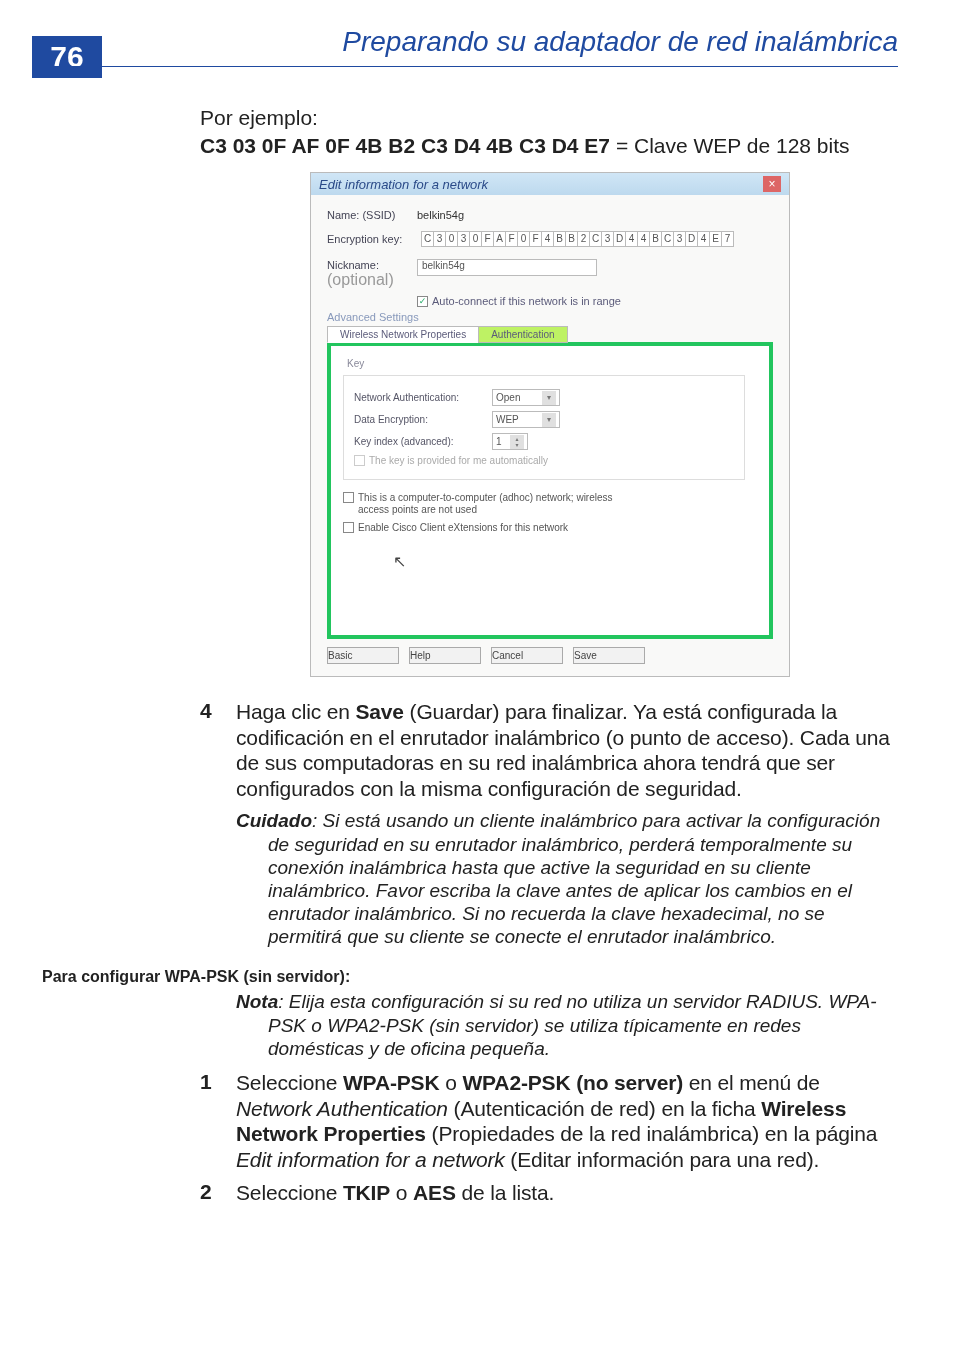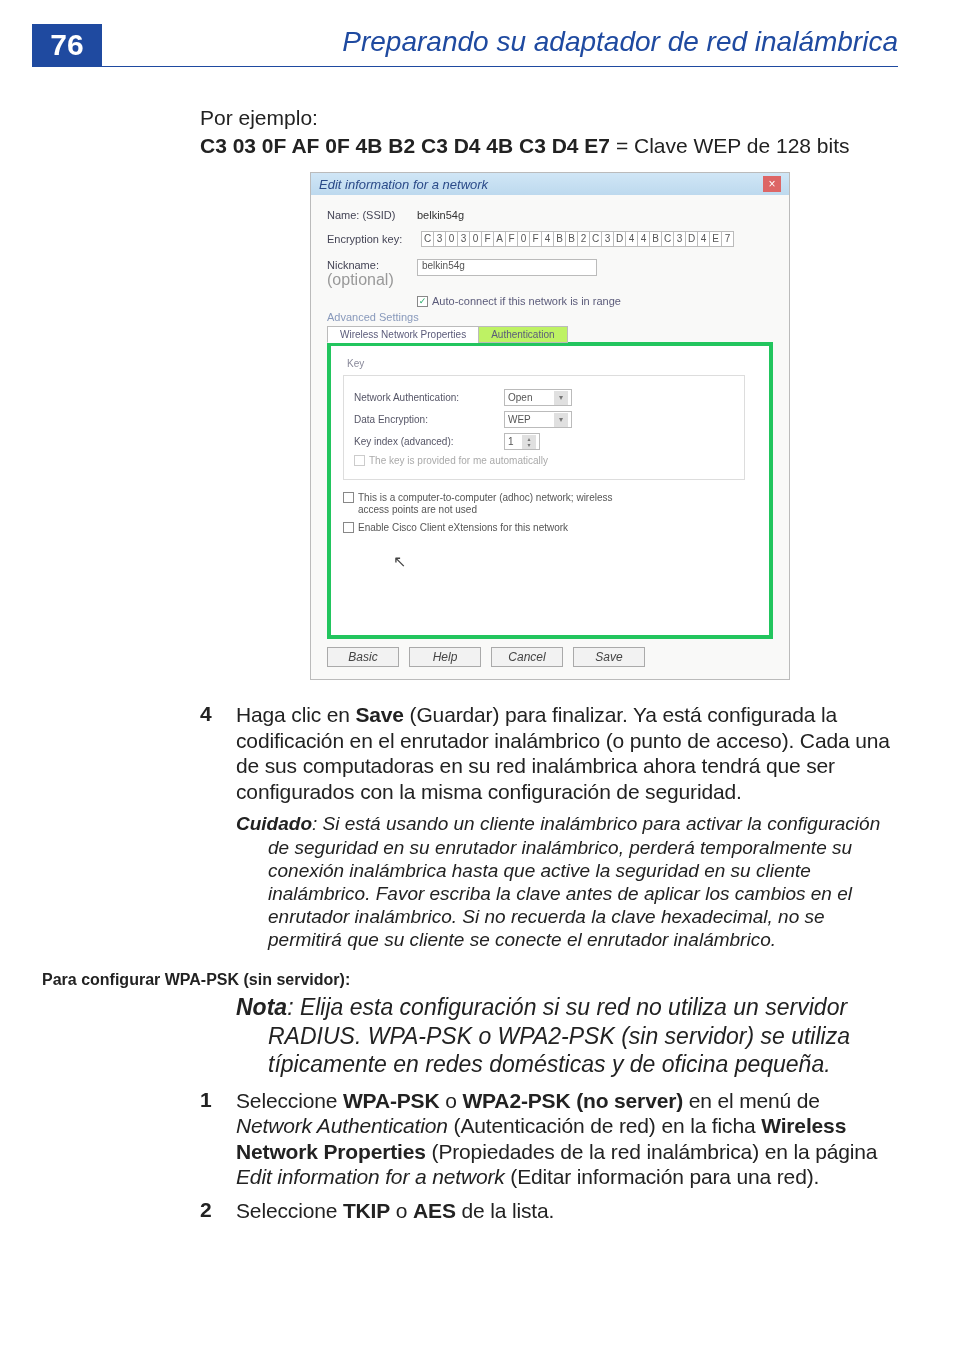--- a/index.html
+++ b/index.html
@@ -15,21 +15,21 @@
     color: #222;
     position: relative;
   }
   .header-band {
     height: 76px;
     position: relative;
   }
   .page-num-box {
     position: absolute;
     left: 32px;
-    top: 24px;
+    top: 36px;
     width: 70px;
     height: 42px;
     background: #1f4aa0;
     color: #fff;
     font-size: 30px;
     font-weight: bold;
     text-align: center;
     line-height: 42px;
   }
   .header-rule {
@@ -137,21 +137,21 @@
     border: 4px solid #22c55e;
     margin-top: -1px;
     padding: 10px 24px 14px 12px;
     background: #fff;
   }
   .fieldset-label {
     font-size: 10px;
     color: #889;
     margin: 2px 0 6px 4px;
   }
-  .krow { display: flex; align-items: center; margin: 5px 0; gap: 12px; }
+  .krow { display: flex; align-items: center; margin: 5px 0; }
   .klab { width: 138px; font-size: 10px; color: #556; }
   .ksel {
     border: 1px solid #bbb;
     background: #fff;
     width: 68px; height: 17px;
     font-size: 10px;
     padding: 0 3px;
     color: #555;
     display: flex; justify-content: space-between; align-items: center;
   }
@@ -178,24 +178,22 @@
   .ss-buttons {
     display: flex;
     gap: 10px;
     margin-top: 8px;
   }
   .ss-btn {
     border: 1px solid #aaa;
     background: #f2f2f2;
     padding: 2px 0;
     width: 72px;
-    text-align: center;
-    font-size: 12px;
+    font-size: 10px;
     color: #444;
-    font-style: italic;
   }
   .step-list { }
   .step { display: flex; margin: 8px 0 6px 0; }
   .step-num { width: 36px; font-size: 21px; font-weight: bold; }
   .step-body { flex: 1; font-size: 21px; line-height: 1.22; letter-spacing: -0.15px; }
   .cuidado {
     font-size: 19px;
     font-style: italic;
     line-height: 1.22;
     margin: 8px 0 0 68px;
@@ -203,21 +201,21 @@
     padding-left: 0;
     text-align: left;
   }
   .sub-head {
     font-size: 16px;
     font-weight: bold;
     margin-top: 20px;
     margin-left: -158px;
   }
   .nota {
-    font-size: 23px;
+    font-size: 19px;
     font-style: italic;
     line-height: 1.22;
     margin: 4px 0 10px 68px;
     text-indent: -32px;
   }
   .italic { font-style: italic; text-align: right; }
 </style>
 </head>
 <body>
 

